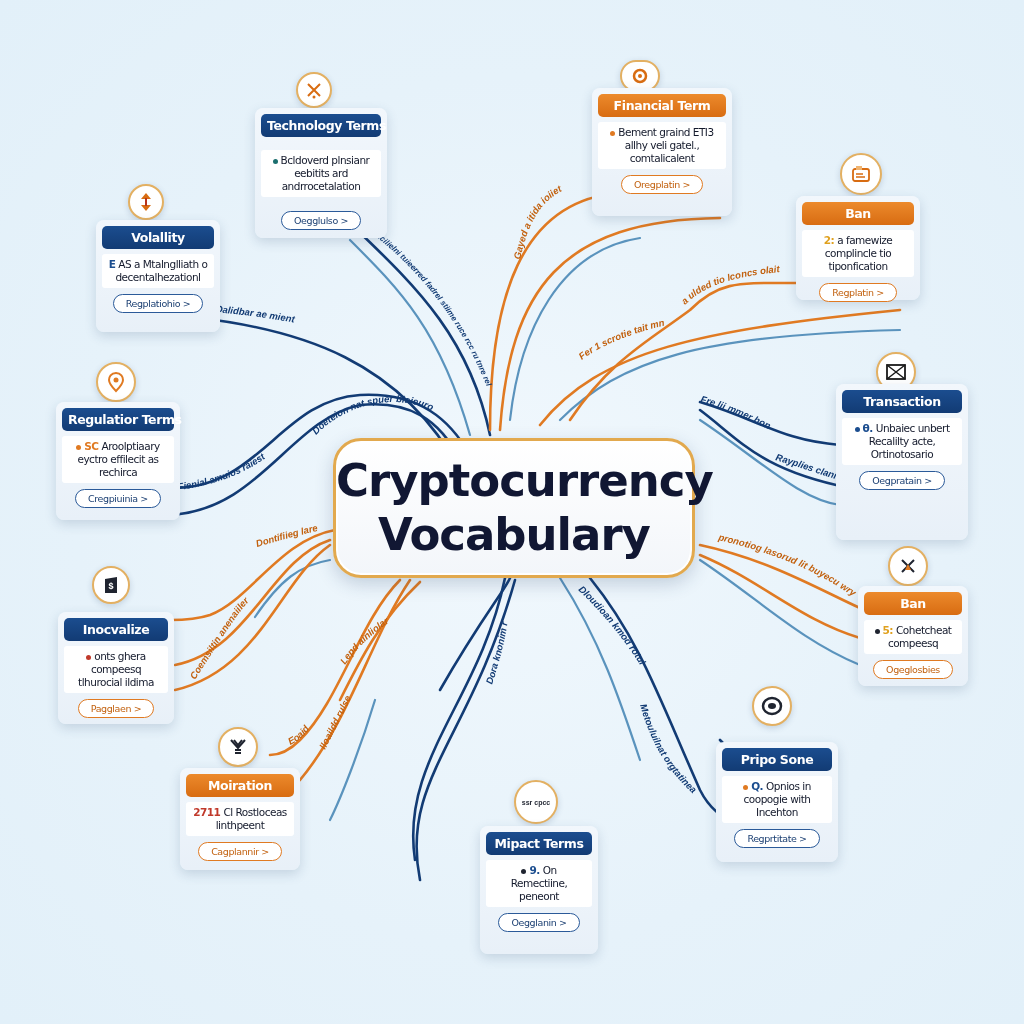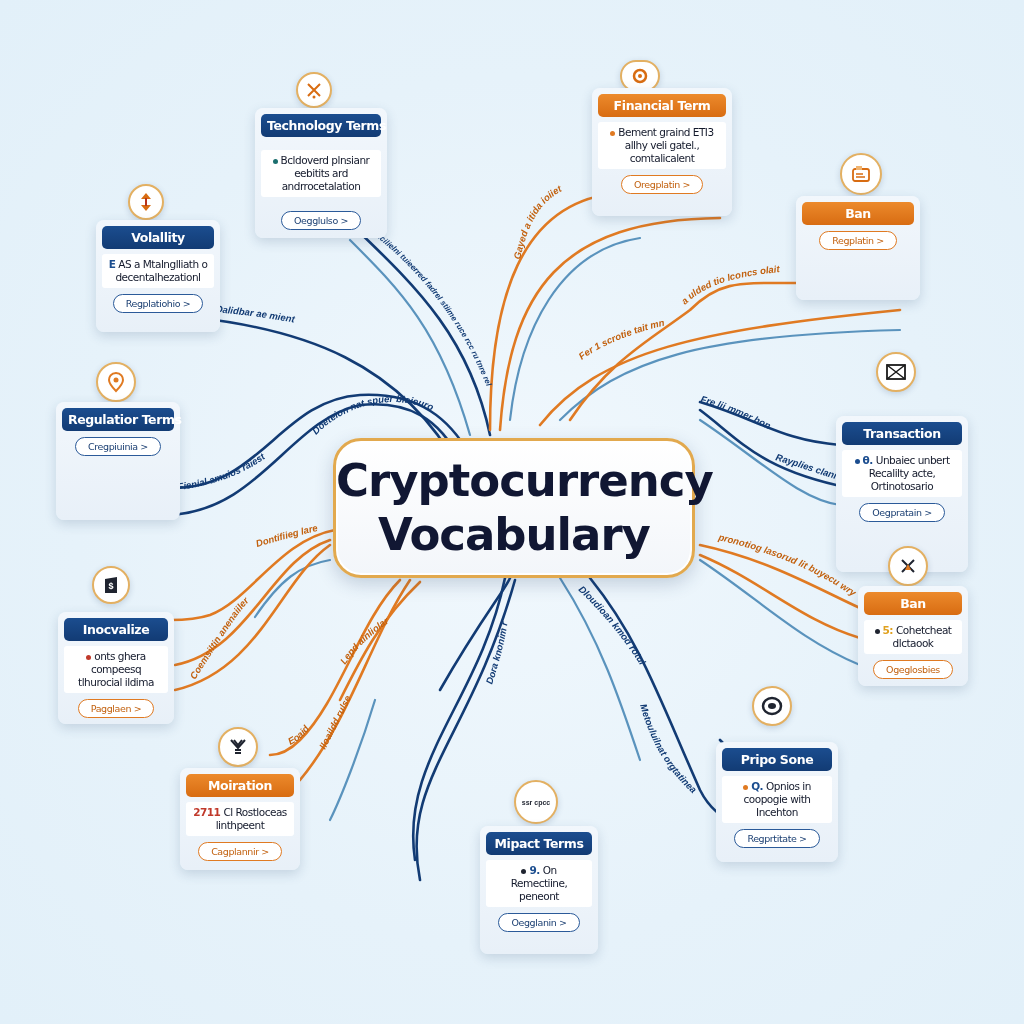--- a/index.html
+++ b/index.html
@@ -230,41 +230,47 @@
 
 <div class="icon-badge" style="left:840px;top:153px;width:42px;height:42px;">
   <svg width="20" height="20" viewBox="0 0 20 20">
       <rect x="2" y="5" width="16" height="12" rx="2" fill="none" stroke="#d86c12" stroke-width="1.8"></rect>
       <rect x="5" y="2" width="6" height="4" fill="#f0b470"></rect>
       <path d="M5 10 H12 M5 13 H14" stroke="#d86c12" stroke-width="1.5"></path>
     </svg>
 </div>
 <div class="card" style="left:796px;top:196px;width:124px;height:104px;">
   <div class="card-title orange">Ban</div>
+  <div class="card-body">
+    <span class="bullet-num" style="color:#e0a11f">2:</span><span>a famewize complincle tio tiponfication</span>
+  </div>
   <div class="card-btn orange">Regplatin &gt;</div>
 </div>
 
 <div class="icon-badge" style="left:96px;top:362px;width:40px;height:40px;">
   <svg width="18" height="22" viewBox="0 0 18 22">
       <path d="M9 2 C4 2 2 6 2 9 C2 13 9 20 9 20 C9 20 16 13 16 9 C16 6 14 2 9 2 Z" fill="none" stroke="#e07a22" stroke-width="2"></path>
       <circle cx="9" cy="9" r="2.5" fill="#e07a22"></circle>
     </svg>
 </div>
 <div class="card" style="left:56px;top:402px;width:124px;height:118px;">
   <div class="card-title blue">Regulatior Terms</div>
+  <div class="card-body">
+    <span class="bullet-dot" style="background:#e07a22"></span><span class="bullet-num" style="color:#e07a22">SC</span><span>Aroolptiaary eyctro effilecit as rechirca</span>
+  </div>
   <div class="card-btn blue">Cregpiuinia &gt;</div>
 </div>
 
 <div class="icon-badge" style="left:876px;top:352px;width:40px;height:40px;">
   <svg width="20" height="16" viewBox="0 0 20 16">
       <rect x="1" y="1" width="18" height="14" fill="none" stroke="#1a1a1a" stroke-width="1.8"></rect>
       <path d="M1 1 L19 15 M19 1 L1 15" stroke="#1a1a1a" stroke-width="1.5"></path>
     </svg>
 </div>
-<div class="card" style="left:836px;top:416px;width:132px;height:156px;">
+<div class="card" style="left:836px;top:384px;width:132px;height:156px;">
   <div class="card-title blue">Transaction</div>
   <div class="card-body">
     <span class="bullet-dot" style="background:#1b4d8f"></span><span class="bullet-num" style="color:#1b4d8f">θ.</span><span>Unbaiec unbert Recalilty acte, Ortinotosario</span>
   </div>
   <div class="card-btn blue">Oegpratain &gt;</div>
 </div>
 
 <div class="icon-badge" style="left:92px;top:566px;width:38px;height:38px;">
   <svg width="18" height="20" viewBox="0 0 18 20">
       <path d="M3 4 L15 2 L15 18 L3 18 Z" fill="#1f2430"></path>
@@ -281,21 +287,21 @@
 
 <div class="icon-badge" style="left:888px;top:546px;width:40px;height:40px;">
   <svg width="20" height="20" viewBox="0 0 20 20">
       <path d="M4 4 L16 16 M16 4 L4 16" stroke="#1f2430" stroke-width="2"></path>
       <path d="M10 8 L13 14 L7 14 Z" fill="#e07a22"></path>
     </svg>
 </div>
 <div class="card" style="left:858px;top:586px;width:110px;height:100px;">
   <div class="card-title orange">Ban</div>
   <div class="card-body">
-    <span class="bullet-dot" style="background:#1f2430"></span><span class="bullet-num" style="color:#e0a11f">5:</span><span>Cohetcheat dlctaook</span>
+    <span class="bullet-dot" style="background:#1f2430"></span><span class="bullet-num" style="color:#e0a11f">5:</span><span>Cohetcheat compeesq</span>
   </div>
   <div class="card-btn orange">Ogeglosbies</div>
 </div>
 
 <div class="icon-badge" style="left:218px;top:727px;width:40px;height:40px;">
   <svg width="20" height="20" viewBox="0 0 20 20">
       <path d="M3 3 L10 11 L17 3 M6 3 L10 8 L14 3" stroke="#1f2430" stroke-width="2" fill="none"></path>
       <rect x="7" y="12" width="6" height="2" fill="#1f2430"></rect>
       <rect x="7" y="15" width="6" height="2" fill="#1f2430"></rect>
     </svg>

